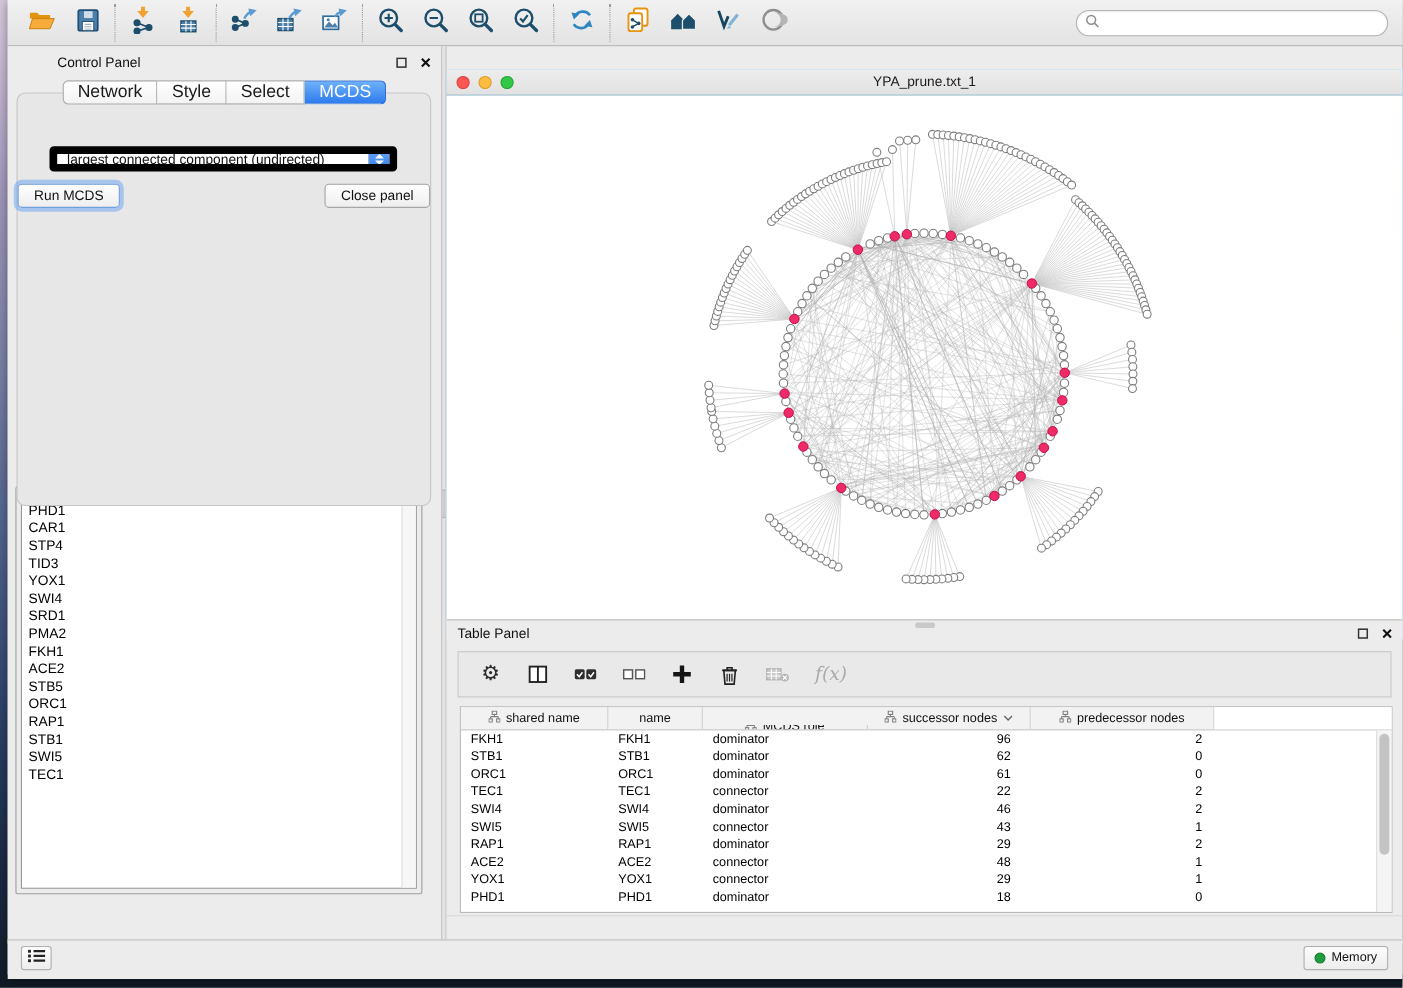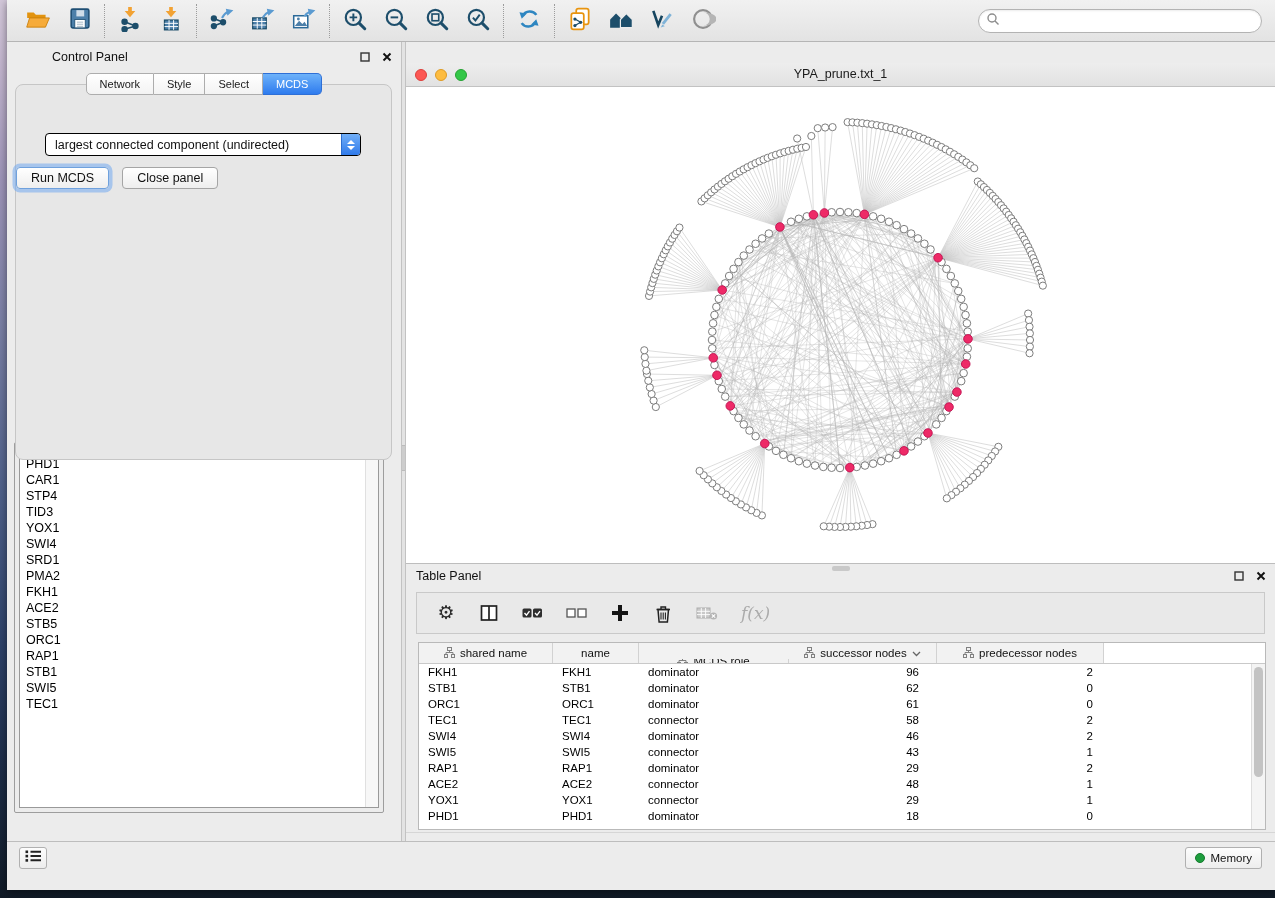--- a/index.html
+++ b/index.html
@@ -23,36 +23,36 @@
   .panel-title { font-size:12.5px; color:#111; }
   .win-btns { position:absolute; right:9px; top:7px; display:flex; gap:12px; align-items:center; }
   .win-btns span { display:flex; }
 
   
   .control-panel { position:absolute; left:0; top:42px; width:394px; height:816px; background:#ececec; }
   .cp-titlebar { position:absolute; top:3px; left:0; right:0; height:25px; }
   .cp-titlebar .panel-title { position:absolute; left:1px; top:5px;margin-left:44px; }
   .cp-tabs { position:absolute; top:31px; left:0; right:0; display:flex; justify-content:center; z-index:3; }
   .seg-tab { height:22px; padding:0 13px; background:linear-gradient(#fff,#f3f3f3); border:1px solid #adadad;
-    border-left:none; font-size:11px; color:#1a1a1a; display:flex; align-items:center; }
+    border-left:none; font-size:16px; color:#1a1a1a; display:flex; align-items:center; }
   .seg-tab:first-child { border-left:1px solid #adadad; border-radius:5px 0 0 5px; }
   .seg-tab:last-child { border-radius:0 5px 5px 0; }
   .seg-tab.active { background:linear-gradient(#6db2fa,#2e7bee); border-color:#2e6fd6; color:#fff; }
   .cp-box { position:absolute; left:8px; right:9px; top:42px; height:376px; background:#e7e7e7;
     border:1px solid #c6c6c6; border-radius:8px; z-index:1; }
   .opt-label { position:absolute; top:26px; left:0; right:0; text-align:center; font-size:13px; color:#111; }
   .opt-select { position:absolute; left:29px; top:48px; width:316px; height:23px; background:#fff;
-    border:1px solid #000000; border-radius:4px; display:flex; align-items:center; overflow:hidden;justify-content:flex-end; }
+    border:7px solid #000000; border-radius:4px; display:flex; align-items:center; overflow:hidden;justify-content:flex-end; }
   .opt-select .val { flex:1; font-size:12.5px; padding-left:9px; color:#111; white-space:nowrap; }
   .stepper { width:19px; height:23px; background:linear-gradient(#74b1f8,#2d78ea); border-left:1px solid #2d6fd0;
     display:flex; flex-direction:column; align-items:center; justify-content:center; gap:2px; }
   .stepper i { width:0; height:0; border-left:4px solid transparent; border-right:4px solid transparent; }
   .stepper .up { border-bottom:4px solid #fff; }
   .stepper .dn { border-top:4px solid #fff; }
-  .btn-row { position:absolute; top:82px; left:0; right:0; display:flex; justify-content:flex-start; gap:13px; }
+  .btn-row { position:absolute; top:82px; left:0; right:0; display:flex; justify-content:space-between; gap:13px; }
   .mac-btn { height:22px; border:1px solid #a5a5a5; border-radius:4px; background:linear-gradient(#ffffff,#eeeeee);
     font-size:12.5px; color:#111; padding:0 14px; display:flex; align-items:center; }
   .mac-btn.focused { box-shadow:0 0 0 3.5px rgba(115,170,240,.55); border-color:#6fa1dd; }
   .result-group { position:absolute; left:7px; top:400px; width:370px; height:371px;
     border:1px solid #9d9d9d; border-radius:2px; }
   .result-legend { position:absolute; top:-8px; left:7px; background:#ececec; padding:0 4px; font-size:12.5px; color:#111; }
   .result-list { position:absolute; left:4px; right:4px; top:9px; bottom:4px; background:#fff;
     border:1px solid #999; overflow:hidden; }
   .result-scroll { position:absolute; right:0; top:0; bottom:0; width:13px; background:#f7f7f7; border-left:1px solid #e0e0e0; }
   .mcds-item { font-size:12.5px; line-height:16px; padding-left:6px; color:#000; }
@@ -88,21 +88,21 @@
     border-right:1px solid #d2d2d2; overflow:hidden; }
   .tbl-body .tr { display:flex; height:16px; align-items:center; }
   .td { font-size:11.5px; color:#000; overflow:hidden; white-space:nowrap; }
   .td.c0,.td.c1,.td.c2 { padding-left:9px; }
   .td.c3 { text-align:right; padding-right:18px; }
   .td.c4 { text-align:right; padding-right:11px; }
   .tbl-scroll { position:absolute; right:0; top:21px; bottom:0; width:14px; background:#f4f4f4; border-left:1px solid #ddd; }
   .tbl-thumb { position:absolute; left:2px; top:3px; width:9px; height:110px; background:#c3c3c3; border-radius:5px; }
   .bt-line { position:absolute; left:0; right:0; top:268px; border-top:1px solid #d6d6d6; }
   .bottom-tabs { position:absolute; top:270px; left:0; right:0; display:flex; justify-content:center; }
-  .status-bar { position:absolute; left:0; bottom:17px; right:0; height:32px; background:#ececec; border-top:1px solid #bdbdbd; }
+  .status-bar { position:absolute; left:0; bottom:4px; right:0; height:32px; background:#ececec; border-top:1px solid #bdbdbd; }
   .list-btn { position:absolute; left:12px; top:5px; width:28px; height:22px; border:1px solid #b0b0b0; border-radius:3px;
     background:linear-gradient(#fdfdfd,#ededed); display:flex; align-items:center; justify-content:center; }
   .memory-btn { position:absolute; right:13px; top:5px; height:22px; border:1px solid #b0b0b0; border-radius:3px;
     background:linear-gradient(#fdfdfd,#ededed); display:flex; align-items:center; gap:5px; padding:0 9px; font-size:11.5px; color:#111; }
   .mem-dot { width:10px; height:10px; border-radius:50%; background:#1e9e3e; border:1px solid #157a2e; }
 </style>
 </head>
 <body>
 
 <div class="app">
@@ -1263,21 +1263,21 @@
               <div class="td c0" style="width: 134px;">ORC1</div>
               <div class="td c1" style="width: 86px;">ORC1</div>
               <div class="td c2" style="width: 150px;">dominator</div>
               <div class="td c3" style="width: 148px;">61</div>
               <div class="td c4" style="width: 167px;">0</div>
             </div>
             <div class="tr">
               <div class="td c0" style="width: 134px;">TEC1</div>
               <div class="td c1" style="width: 86px;">TEC1</div>
               <div class="td c2" style="width: 150px;">connector</div>
-              <div class="td c3" style="width: 148px;">58</div>
+              <div class="td c3" style="width: 148px;">22</div>
               <div class="td c4" style="width: 167px;">2</div>
             </div>
             <div class="tr">
               <div class="td c0" style="width: 134px;">SWI4</div>
               <div class="td c1" style="width: 86px;">SWI4</div>
               <div class="td c2" style="width: 150px;">dominator</div>
               <div class="td c3" style="width: 148px;">46</div>
               <div class="td c4" style="width: 167px;">2</div>
             </div>
             <div class="tr">

